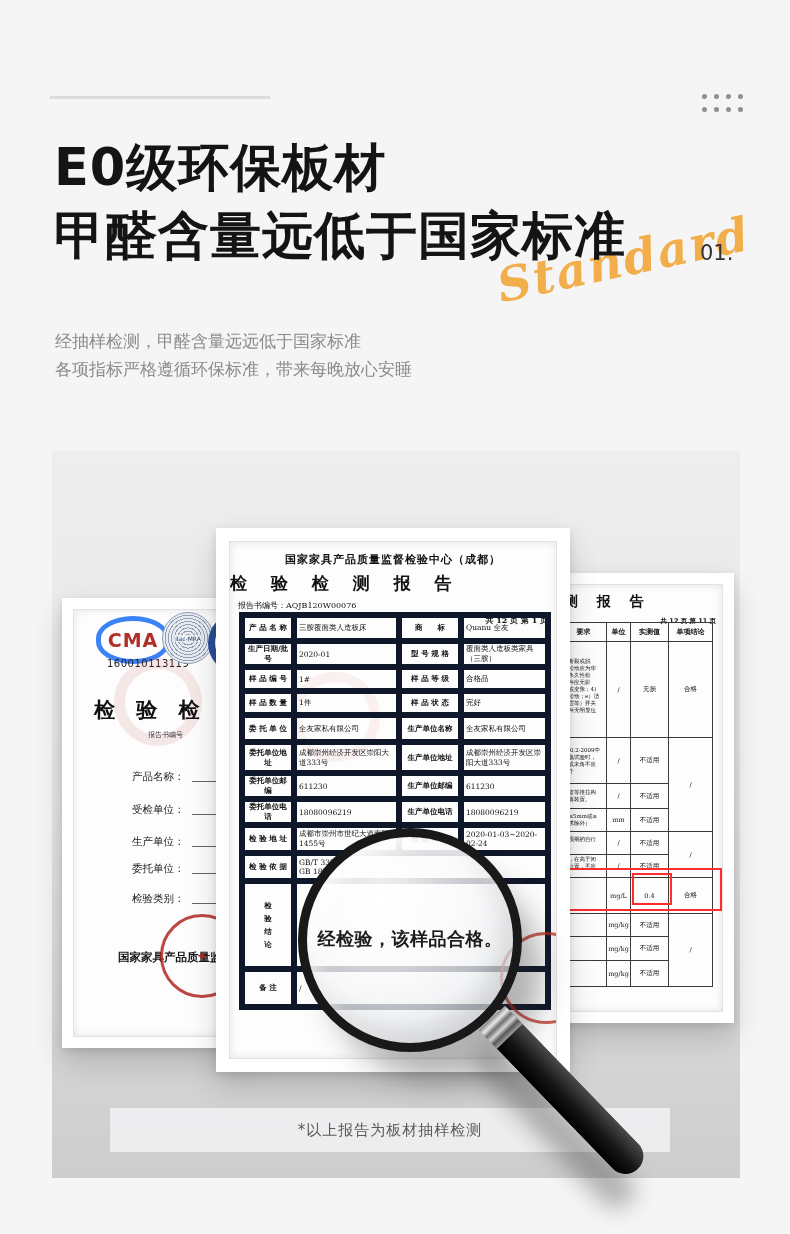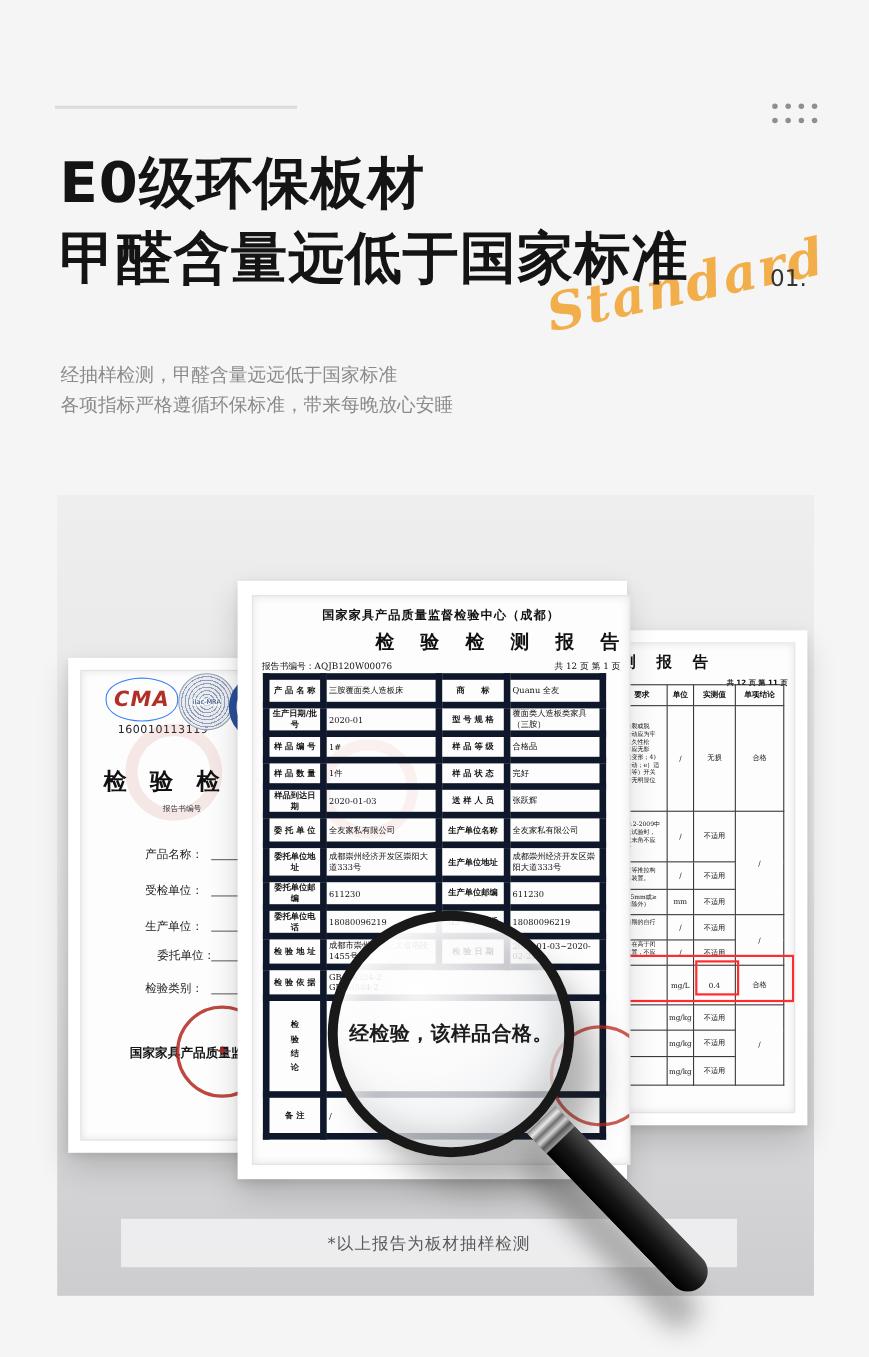--- a/index.html
+++ b/index.html
@@ -28,51 +28,51 @@
   
   .frame{position:absolute;background:#fff;
          box-shadow:0 14px 28px rgba(0,0,0,.16),0 3px 8px rgba(0,0,0,.10);}
   .paper{position:absolute;background:#fdfdfd;border:1px solid #e2e2e3;overflow:hidden;
          box-shadow:inset 0 0 8px rgba(0,0,0,.10);}
   #cert-left{left:62px;top:598px;width:188px;height:450px;z-index:1;}
   #cert-left .paper{left:11px;top:11px;width:164px;height:426px;}
   #cert-right{left:548px;top:573px;width:186px;height:450px;z-index:1;}
   #cert-right .paper{left:11px;top:11px;width:162px;height:426px;}
   #cert-center{left:216px;top:528px;width:354px;height:544px;z-index:2;}
-  #cert-center .paper{left:13px;top:13px;width:326px;height:516px;padding-left:16px;}
-
-  
-  .cma{left:22px;top:6px;width:64px;height:38px;border:1px solid #3b82f6;border-radius:50%/46%;
+  #cert-center .paper{left:13px;top:13px;width:326px;height:516px;}
+
+  
+  .cma{left:22px;top:6px;width:64px;height:38px;border:5px solid #3b82f6;border-radius:50%/46%;
        display:flex;align-items:center;justify-content:center;color:#b03028;
-       font-style:italic;font-weight:800;font-size:19px;letter-spacing:1px;}
+       font-weight:800;font-size:19px;letter-spacing:1px;}
   .cma-no{left:33px;top:48px;font-size:10px;color:#222;letter-spacing:.5px;}
   .ilac{left:88px;top:2px;width:50px;height:50px;border-radius:50%;border:1px solid #93a0b4;
         background:repeating-radial-gradient(circle at 50% 50%,#93a0b4 0 1px,#e8ecf2 1px 3.2px);
         display:flex;align-items:center;justify-content:center;}
   .ilac span{font-size:6px;color:#23406e;background:rgba(255,255,255,.6);padding:0 1px;}
   .cnas{left:134px;top:4px;width:40px;height:44px;border-radius:50%;border:7px solid #2a4f9b;}
   .wm-red{border-radius:50%;border:11px solid rgba(190,70,60,.12);}
   .lc-title{left:20px;top:86px;font-weight:700;font-size:21px;letter-spacing:7px;
             white-space:nowrap;color:#111;}
   .lc-repno{left:74px;top:120px;font-size:7px;color:#333;}
   .lc-label{font-size:10.5px;color:#222;white-space:nowrap;}
   .lc-line{height:0;border-bottom:1px solid #666;width:58px;}
   .lc-footer{left:44px;top:340px;font-weight:700;font-size:11.5px;white-space:nowrap;color:#161616;}
   .lc-stamp{left:86px;top:304px;width:78px;height:78px;border-radius:50%;
             border:3px solid rgba(178,40,32,.85);display:flex;align-items:center;
             justify-content:center;color:rgba(178,40,32,.9);font-size:14px;}
 
   
   .cc-org{left:0;right:0;top:10px;text-align:center;font-weight:700;font-size:11px;
           letter-spacing:1px;color:#111;}
-  .cc-title{left:0;right:0;top:30px;text-align:right;font-weight:700;font-size:17px;
+  .cc-title{left:0;right:0;top:30px;text-align:left;font-weight:700;font-size:17px;
             letter-spacing:9px;color:#111;}
   .cc-meta{left:8px;right:8px;top:58px;display:flex;justify-content:space-between;
            font-size:8px;color:#111;}
-  .cc-meta .pg{font-weight:400;}
+  .cc-meta .pg{font-weight:700;margin-top:15px;}
   table.ct{position:absolute;left:9px;top:70px;width:306px;border-collapse:collapse;
            table-layout:fixed;font-size:7.5px;color:#111;
            font-family:"DejaVu Serif","Liberation Serif",serif;}
   table.ct td{border:6px solid #0f172a;padding:0 2px;overflow:hidden;}
   table.ct td.lab{text-align:center;font-weight:700;}
   table.ct td.val{text-align:left;margin-top:40px;}
   .cc-sign{left:10px;top:492px;width:306px;display:flex;align-items:center;font-size:8px;
            color:#111;}
   .cc-sign .sg{display:flex;align-items:center;margin-right:26px;}
   .cc-stamp{left:270px;top:390px;width:86px;height:86px;border-radius:50%;
@@ -164,21 +164,21 @@
       <div class="abs wm-red" style="left:40px;top:48px;width:66px;height:66px;"></div>
       <div class="abs lc-title serif">检 验 检 测</div>
       <div class="abs lc-repno">报告书编号</div>
 
       <div class="abs lc-label serif" style="left:58px;top:160px;">产品名称：</div>
       <div class="abs lc-line" style="left:118px;top:171px;"></div>
       <div class="abs lc-label serif" style="left:58px;top:193px;">受检单位：</div>
       <div class="abs lc-line" style="left:118px;top:204px;"></div>
       <div class="abs lc-label serif" style="left:58px;top:225px;">生产单位：</div>
       <div class="abs lc-line" style="left:118px;top:236px;"></div>
-      <div class="abs lc-label serif" style="left:69px;top:252px;font-family:Liberation Serif, serif;">委托单位：</div>
+      <div class="abs lc-label serif" style="left:58px;top:252px;font-family:Liberation Serif, serif;">委托单位：</div>
       <div class="abs lc-line" style="left:118px;top:263px;"></div>
       <div class="abs lc-label serif" style="left:58px;top:282px;">检验类别：</div>
       <div class="abs lc-line" style="left:118px;top:293px;"></div>
 
       <div class="abs lc-footer serif">国家家具产品质量监</div>
       <div class="abs lc-stamp">
         <span>✦</span>
       </div>
     </div>
   </div>
@@ -316,26 +316,20 @@
           <td class="val">1#</td>
           <td class="lab">样 品 等 级</td>
           <td class="val">合格品</td>
         </tr>
         <tr style="height:24px">
           <td class="lab">样 品 数 量</td>
           <td class="val">1件</td>
           <td class="lab">样 品 状 态</td>
           <td class="val">完好</td>
         </tr>
-        <tr style="height:25px">
-          <td class="lab">样品到达日期</td>
-          <td class="val">2020-01-03</td>
-          <td class="lab">送 样 人 员</td>
-          <td class="val">张跃辉</td>
-        </tr>
         <tr style="height:27px">
           <td class="lab">委 托 单 位</td>
           <td class="val">全友家私有限公司</td>
           <td class="lab">生产单位名称</td>
           <td class="val">全友家私有限公司</td>
         </tr>
         <tr style="height:31px">
           <td class="lab">委托单位地址</td>
           <td class="val">成都崇州经济开发区崇阳大道333号</td>
           <td class="lab">生产单位地址</td>

